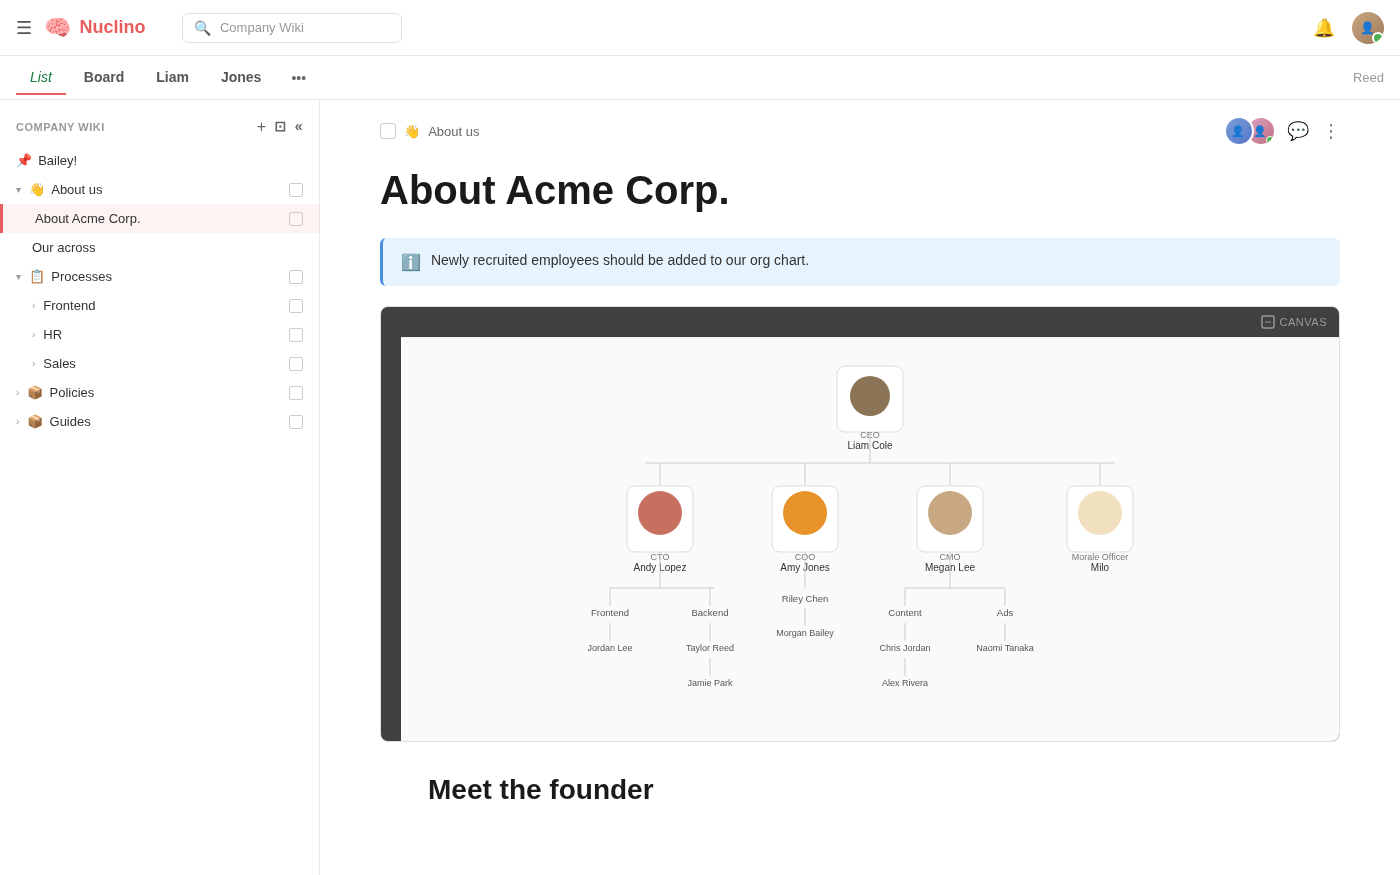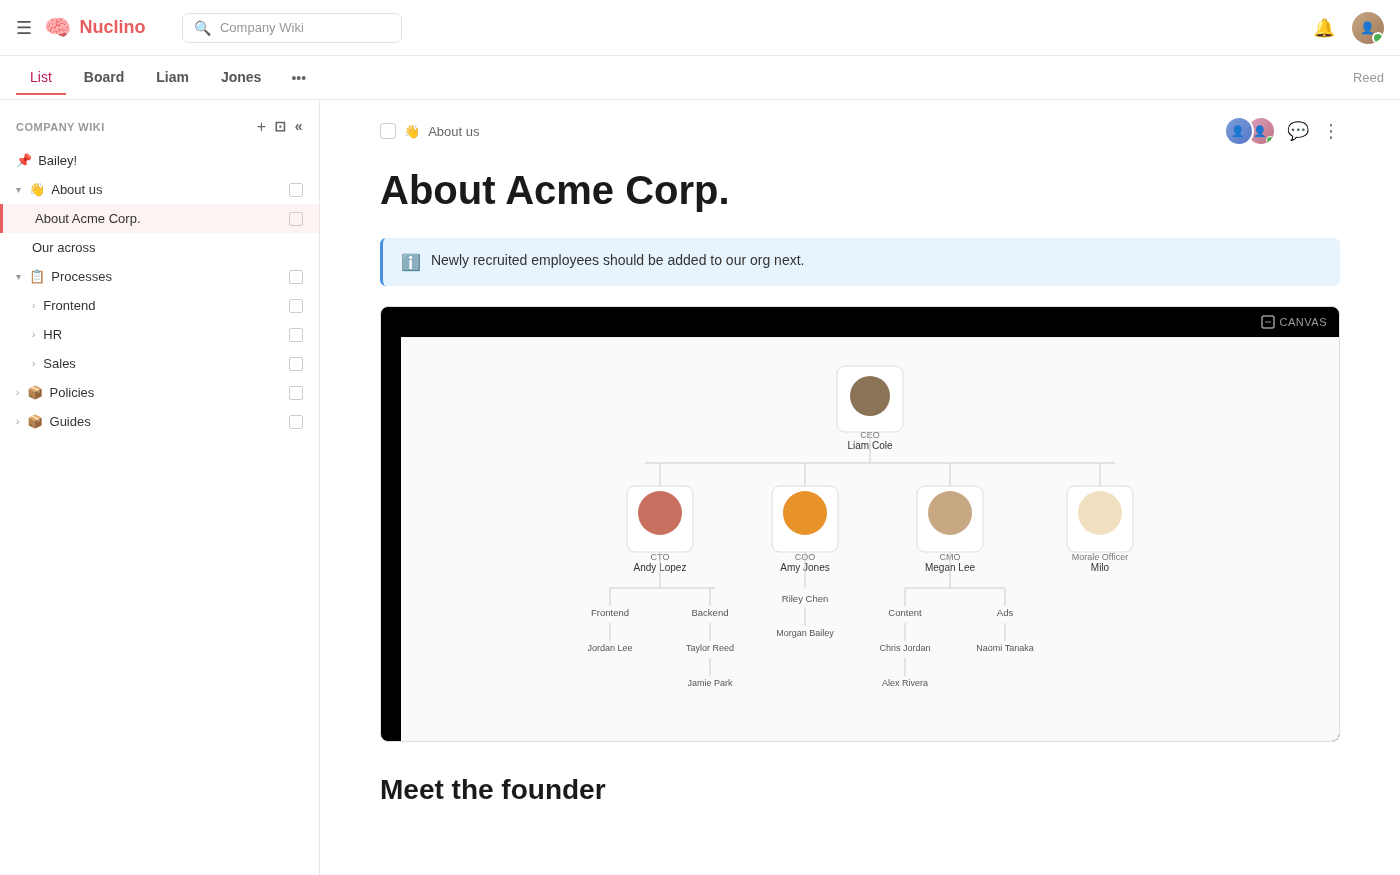--- a/index.html
+++ b/index.html
@@ -37,21 +37,21 @@
 
     
     .tabs-bar {
       display: flex; align-items: center; height: 44px; padding: 0 16px;
       border-bottom: 1px solid #e8e8e8; gap: 4px;
     }
     .tab {
       padding: 8px 14px; cursor: pointer; color: #555; font-size: 14px;
       border-bottom: 2px solid transparent; margin-bottom: -1px; font-weight: bold;
     }
-    .tab.active { color: #be185d; border-bottom-color: #e85d5d; font-weight: 500; }
+    .tab.active { color: #15803d; border-bottom-color: #e85d5d; font-weight: 500; font-style: italic; }
     .tab-more { margin-left: 4px; color: #666; cursor: pointer; padding: 4px 8px; }
     .saved-label { margin-left: auto; color: #999; font-size: 13px; }
 
     
     .main-layout { display: flex; height: calc(875px - 100px); }
 
     
     .sidebar {
       width: 320px; min-width: 320px; border-right: 1px solid #e8e8e8;
       overflow-y: auto; padding: 12px 0;
@@ -109,34 +109,34 @@
       background: #e8f4fd; border-left: 3px solid #4a90e2;
       border-radius: 6px; padding: 14px 18px;
       display: flex; align-items: flex-start; gap: 10px;
       margin-bottom: 20px; font-size: 14px; color: #333;
     }
     .info-icon { color: #4a90e2; font-size: 16px; margin-top: 1px; }
 
     
     .canvas-block {
       border: 1px solid #e0e0e0; border-radius: 8px;
-      overflow: hidden; margin-bottom: 32px; background: #000000; padding-left: 20px;
+      overflow: hidden; margin-bottom: 32px; background: #404040; padding-left: 20px;
     }
     .canvas-header {
       display: flex; justify-content: flex-end; padding: 8px 12px;
       border-bottom: 1px solid #f0f0f0;
     }
     .canvas-label {
       font-size: 11px; color: #999; display: flex; align-items: center; gap: 5px;
       font-weight: 500; letter-spacing: 0.5px;
     }
     .canvas-content { padding: 20px; min-height: 380px; background: #fafafa; }
 
     
-    .section-title { font-size: 28px; font-weight: 700; color: #1a1a1a; margin-bottom: 12px; }
+    .section-title { font-size: 28px; font-weight: 700; color: #1a1a1a; margin-bottom: 12px; margin-left: 48px; }
 
     
     ::-webkit-scrollbar { width: 6px; }
     ::-webkit-scrollbar-track { background: transparent; }
     ::-webkit-scrollbar-thumb { background: #ddd; border-radius: 3px; }
   </style>
 </head>
 <body>
 
 <div class="topbar">
@@ -266,21 +266,21 @@
         <span class="comment-icon">💬</span>
         <span class="more-icon">⋮</span>
       </div>
     </div>
 
     <h1 class="page-title">About Acme Corp.</h1>
 
 
     <div class="info-box">
       <span class="info-icon">ℹ️</span>
-      <span>Newly recruited employees should be added to our org next.</span>
+      <span>Newly recruited employees should be added to our org chart.</span>
     </div>
 
     <div class="canvas-block">
       <div class="canvas-header">
         <div class="canvas-label">
           <svg width="14" height="14" viewBox="0 0 14 14" fill="none">
             <rect x="1" y="1" width="12" height="12" rx="2" stroke="#999" stroke-width="1.5" fill="none"></rect>
             <line x1="4" y1="7" x2="10" y2="7" stroke="#999" stroke-width="1.2"></line>
           </svg>
           <span>CANVAS</span>

